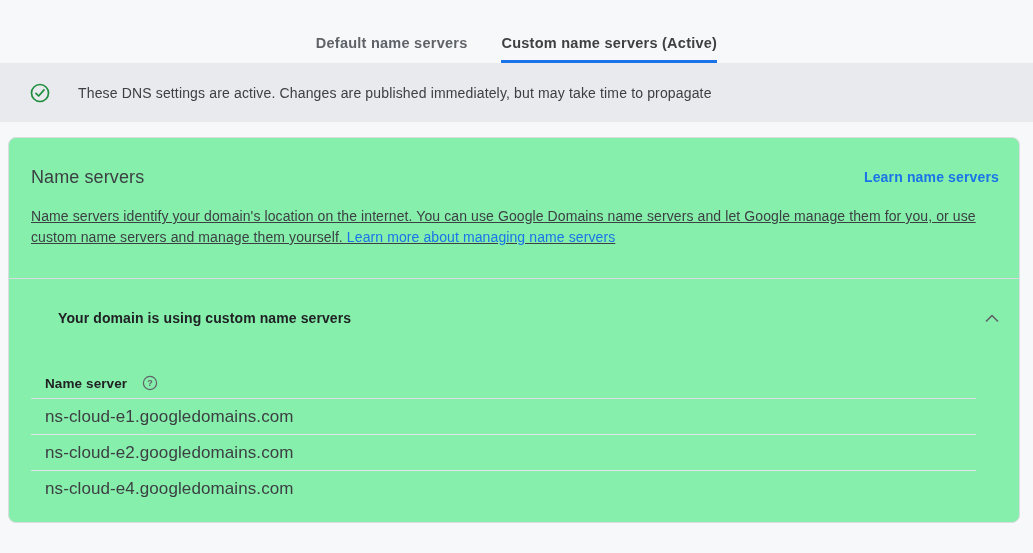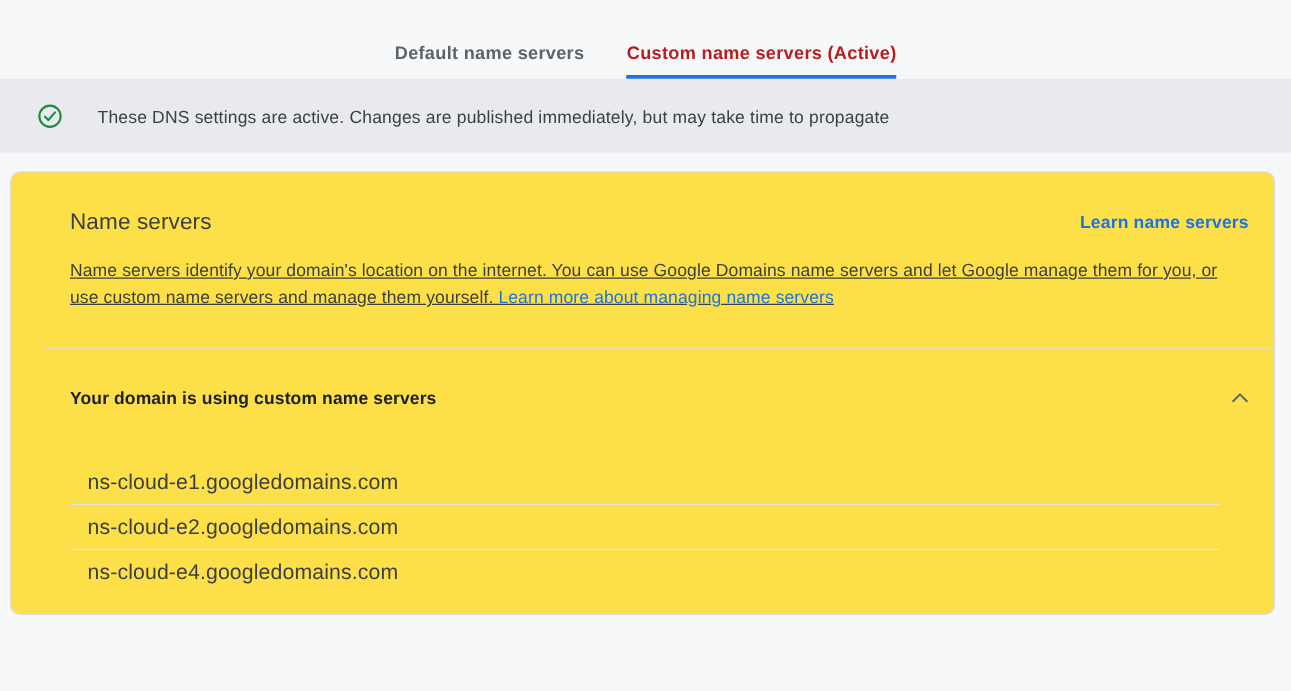--- a/index.html
+++ b/index.html
@@ -22,45 +22,44 @@
     font-weight: 600;
     letter-spacing: 0.25px;
     color: #5f6368;
     padding: 16px 0 9px 0;
     margin: 0 17px;
     border-bottom: 3px solid transparent;
     cursor: pointer;
     white-space: nowrap;
   }
   .tab.active {
-    color: #b91c1c;
+    color: #404040;
     border-bottom-color: #1a73e8;
   }
 
   
   .banner {
     height: 59px;
     background: #e9eaed;
     display: flex;
     align-items: center;
   }
   .banner .check-icon { margin: 0 28px 0 30px; flex: 0 0 auto; display: flex; }
   .banner-text {
     font-size: 14px;
     color: #3c4043;
     letter-spacing: 0.15px;
   }
 
   
   .card {
     margin: 15px 13px 0 8px;
-    background: #fde047;
+    background: #86efac;
     border: 1px solid #dadce0;
     border-radius: 8px;
-    padding-left: 25px;
   }
   .card-top { padding-bottom: 30px; }
   .card-header-row {
     display: flex;
     justify-content: space-between;
     align-items: center;
     padding: 26px 20px 0 22px;
   }
   .card-title {
     font-size: 18px;
@@ -98,20 +97,21 @@
     justify-content: space-between;
     align-items: center;
     padding: 28px 14px 0 22px;
   }
   .section2-title {
     font-size: 14px;
     font-weight: 700;
     line-height: 20px;
     color: #202124;
     letter-spacing: 0.1px;
+    margin-left: 27px;
   }
   .collapse-btn {
     width: 26px; height: 22px;
     background: none; border: none;
     display: flex; align-items: center; justify-content: center;
     cursor: pointer;
   }
 
   
   .ns-table { margin: 39px 43px 0 22px; }
@@ -173,19 +173,28 @@
       <button class="collapse-btn">
         <span style="display:flex;">
           <svg width="14" height="8" viewBox="0 0 14 8">
             <path d="M1.5 7 L7 1.5 L12.5 7" fill="none" stroke="#5f6368" stroke-width="1.6" stroke-linecap="round" stroke-linejoin="round"></path>
           </svg>
         </span>
       </button>
     </div>
 
     <div class="ns-table">
+      <div class="ns-table-header">
+        <span>Name server</span>
+        <span class="help-icon">
+          <svg width="16" height="16" viewBox="0 0 16 16">
+            <circle cx="8" cy="8" r="6.6" fill="none" stroke="#5f6368" stroke-width="1.2"></circle>
+            <text x="8" y="11" text-anchor="middle" font-size="9" fill="#5f6368" font-family="Liberation Sans, sans-serif">?</text>
+          </svg>
+        </span>
+      </div>
       <div class="ns-row">ns-cloud-e1.googledomains.com</div>
       <div class="ns-row">ns-cloud-e2.googledomains.com</div>
       <div class="ns-row">ns-cloud-e4.googledomains.com</div>
     </div>
   </div>
 
 </div>
 
 </body></html>

